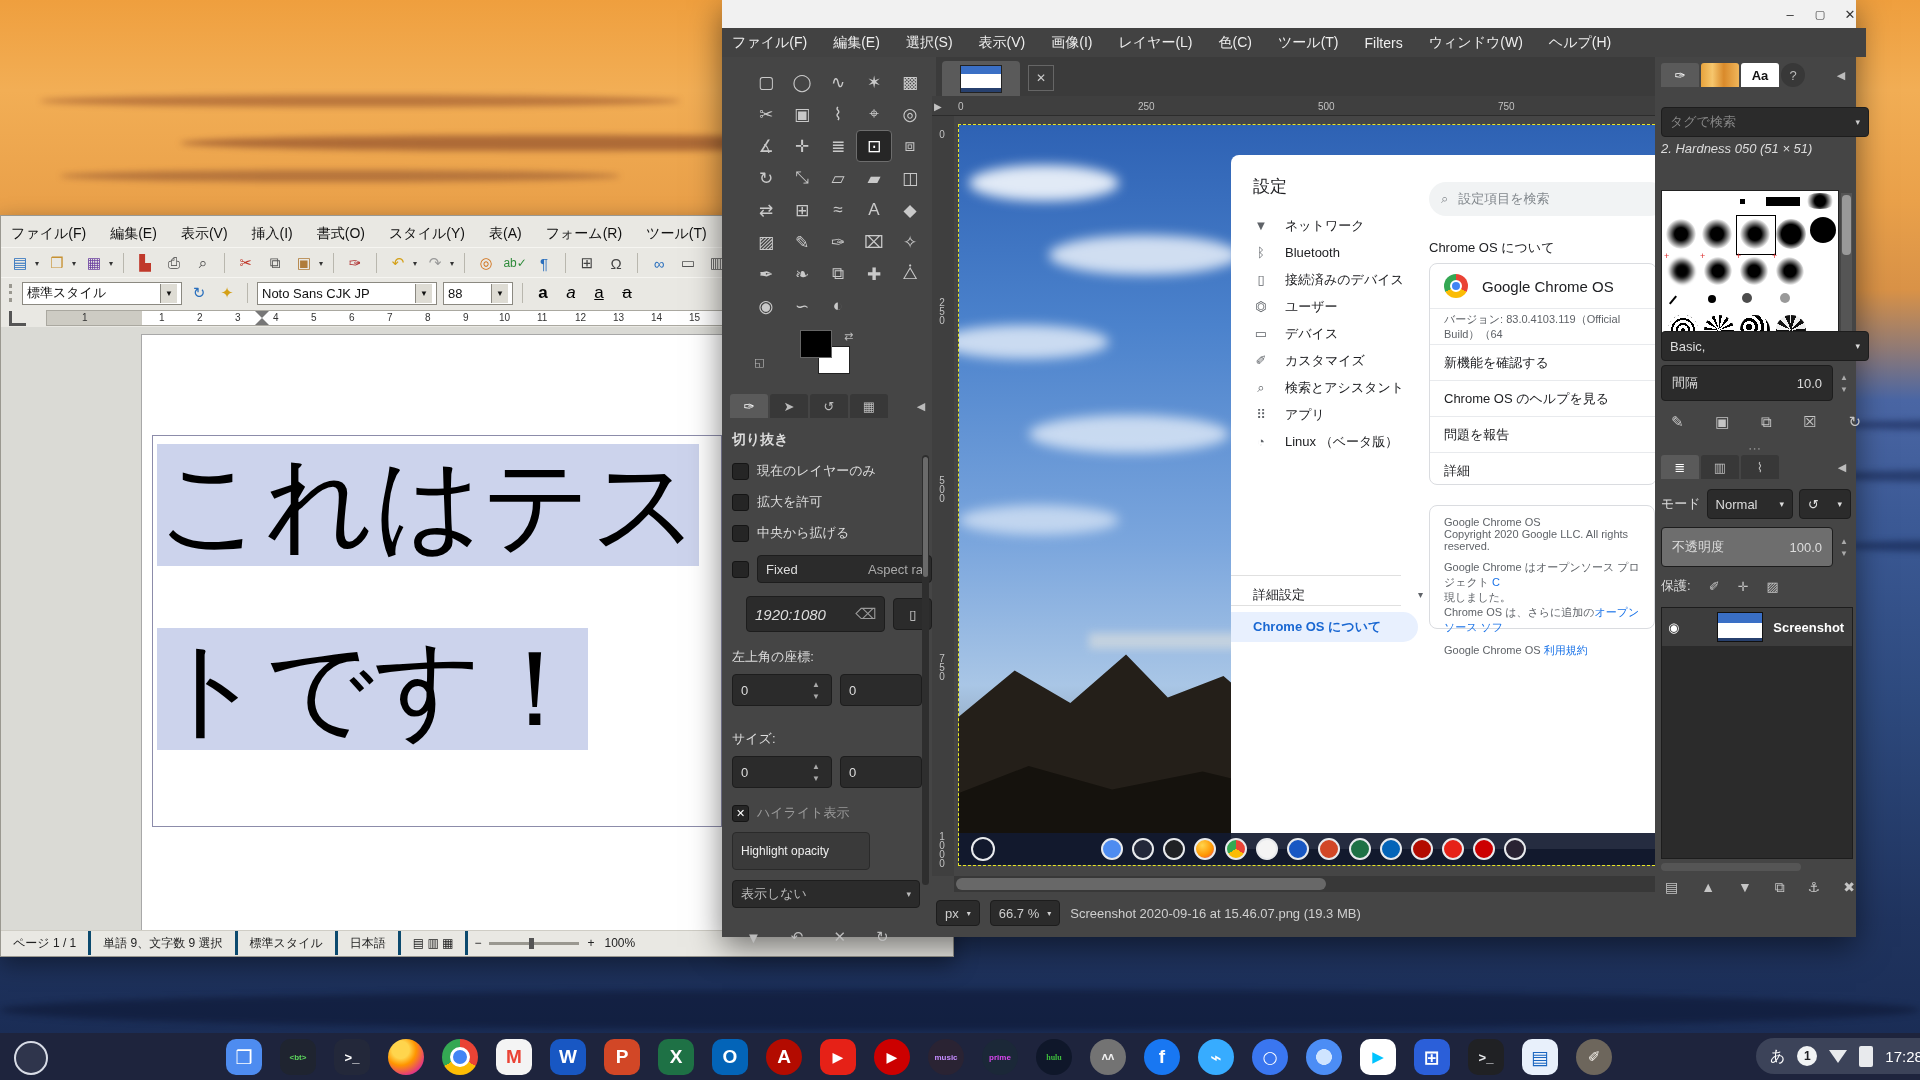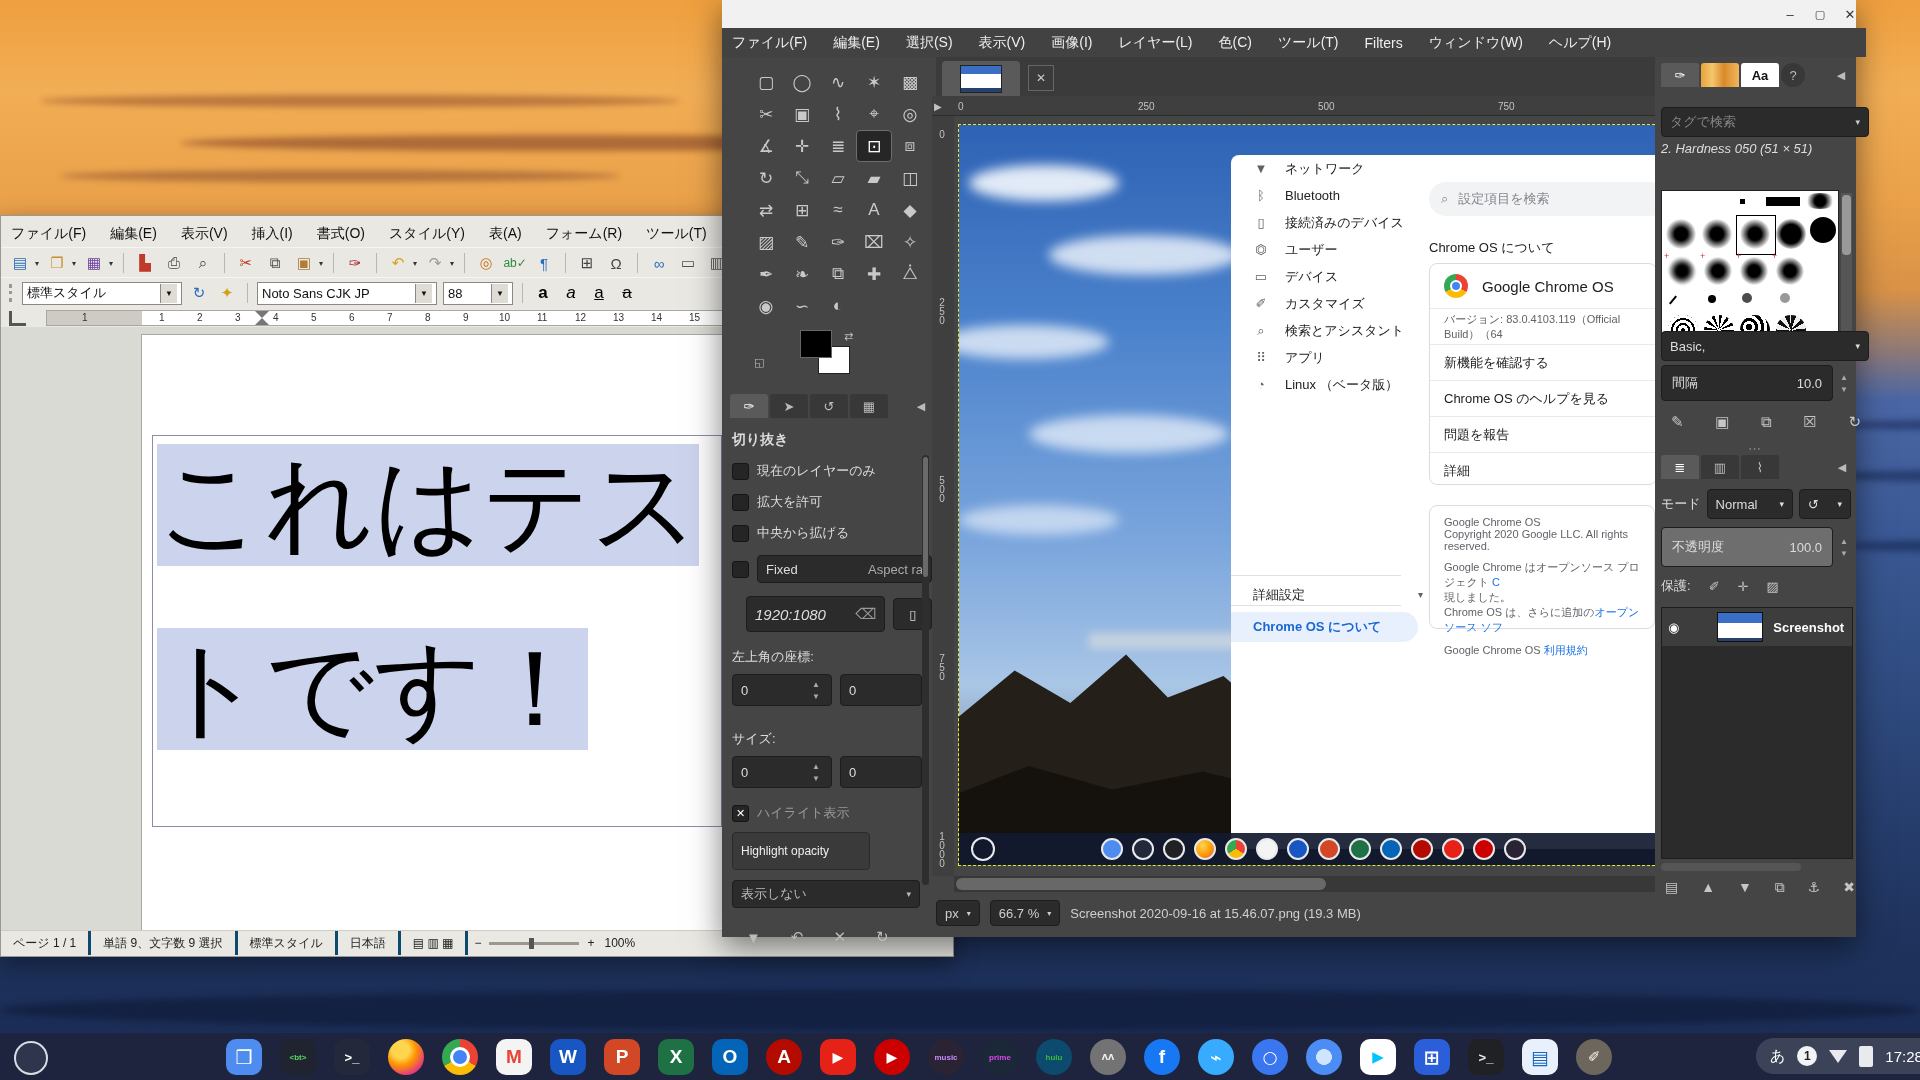--- a/index.html
+++ b/index.html
@@ -444,20 +444,21 @@
         <div class="cloud" style="left:90px;top:110px;width:190px;height:40px;opacity:.8"></div>
         <div class="cloud" style="left:-20px;top:200px;width:170px;height:34px;opacity:.75"></div>
         <div class="cloud" style="left:70px;top:290px;width:200px;height:38px;opacity:.7"></div>
         <div class="cloud" style="left:0px;top:380px;width:160px;height:30px;opacity:.6"></div>
         <div class="a" id="snow"></div>
         <div class="a" id="mtn"></div>
         <div class="a" id="mtn2"></div>
       </div>
 
       <div class="a" id="setwin">
+        <div style="font-size:17px;padding:20px 0 14px 22px">設定</div>
         <div class="navitem">
             <span class="navic">▼</span>
             <span>ネットワーク</span>
           </div>
         <div class="navitem">
             <span class="navic">ᛒ</span>
             <span>Bluetooth</span>
           </div>
         <div class="navitem">
             <span class="navic">▯</span>
@@ -729,21 +730,21 @@
     </span>
   <span class="app circ" style="background: rgb(204, 0, 0); color: rgb(255, 255, 255);">
       <span style="font-size:14px">▶</span>
     </span>
   <span class="app circ" style="background: rgb(42, 35, 51); color: rgb(197, 140, 255);">
       <span class="tiny">music</span>
     </span>
   <span class="app circ" style="background: rgb(27, 40, 56); color: #d946ef;">
       <span class="tiny">prime</span>
     </span>
-  <span class="app circ" style="background: #0c4a6e; color: rgb(61, 187, 61);">
+  <span class="app circ" style="background: #0f172a; color: rgb(61, 187, 61); font-family: Liberation Serif, serif;">
       <span class="tiny">hulu</span>
     </span>
   <span class="app circ" style="background: #737373; color: rgb(240, 240, 240);">
       <span class="tiny">ᐱᐱ</span>
     </span>
   <span class="app circ" style="background: rgb(24, 119, 242); color: rgb(255, 255, 255);">
       <span>f</span>
     </span>
   <span class="app circ" style="background: rgb(55, 172, 255); color: rgb(255, 255, 255);">
       <span>⌁</span>

